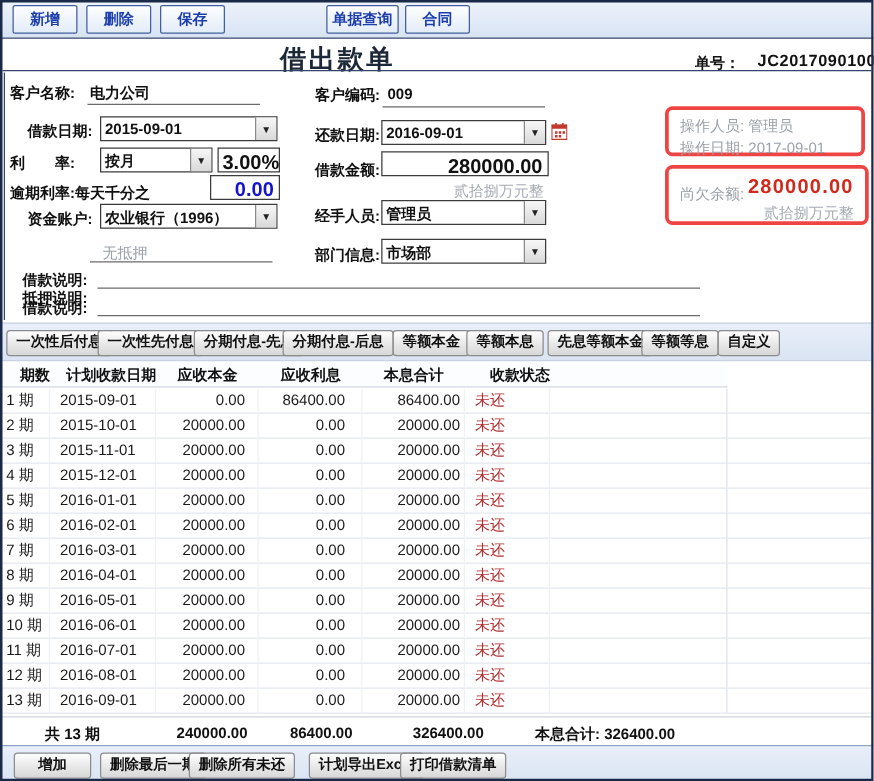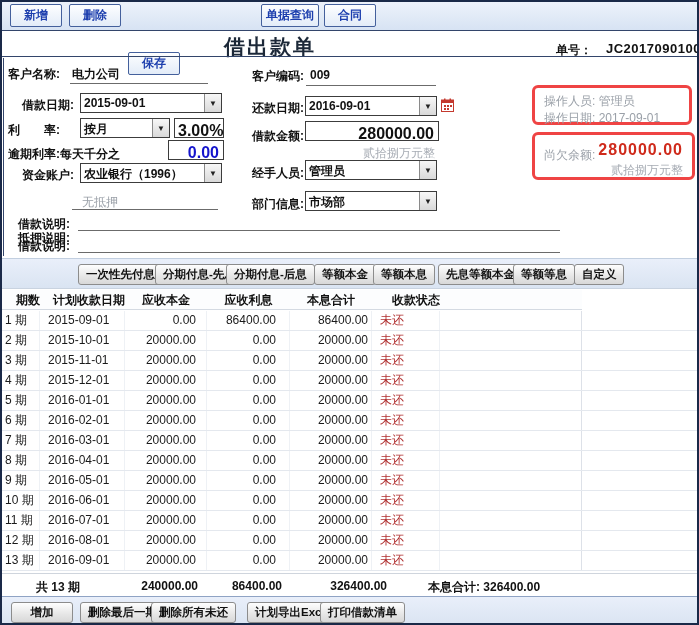--- a/index.html
+++ b/index.html
@@ -75,21 +75,21 @@
   .cal{position:absolute;width:13px;height:14px;cursor:pointer;}
 </style>
 </head>
 <body>
 
 <div class="win">
 
   <div class="topbar">
     <div class="btn-blue" style="left:10px;width:52px;">新增</div>
     <div class="btn-blue" style="left:69px;width:52px;">删除</div>
-    <div class="btn-blue" style="left:128px;width:52px;margin-top:48px;">保存</div>
+    <div class="btn-blue" style="left:128px;width:52px;">保存</div>
     <div class="btn-blue" style="left:261px;width:58px;">单据查询</div>
     <div class="btn-blue" style="left:324px;width:52px;">合同</div>
   </div>
 
   <div class="title">借出款单</div>
   <div class="docno-label">单号：</div>
   <div class="docno">JC201709010002</div>
   <div class="titleline"></div>
   <div class="formline"></div>
 
@@ -170,20 +170,21 @@
     <div class="ln" style="top:5px;">操作人员: 管理员</div>
     <div class="ln" style="top:22px;">操作日期: 2017-09-01</div>
   </div>
   <div class="panel" style="left:532px;top:132px;width:163px;height:48px;">
     <div class="ln" style="top:12px;">尚欠余额:</div>
     <div class="balance-amt">280000.00</div>
     <div class="balance-cn">贰拾捌万元整</div>
   </div>
 
   <div class="band band1">
+    <div class="btn-gray" style="left:5px;top:5px;">一次性后付息</div>
     <div class="btn-gray" style="left:78px;top:5px;">一次性先付息</div>
     <div class="btn-gray" style="left:155px;top:5px;">分期付息-先息</div>
     <div class="btn-gray" style="left:226px;top:5px;">分期付息-后息</div>
     <div class="btn-gray" style="left:314px;top:5px;">等额本金</div>
     <div class="btn-gray" style="left:373px;top:5px;">等额本息</div>
     <div class="btn-gray" style="left:438px;top:5px;">先息等额本金</div>
     <div class="btn-gray" style="left:513px;top:5px;">等额等息</div>
     <div class="btn-gray" style="left:574px;top:5px;width:50px;">自定义</div>
   </div>
 

